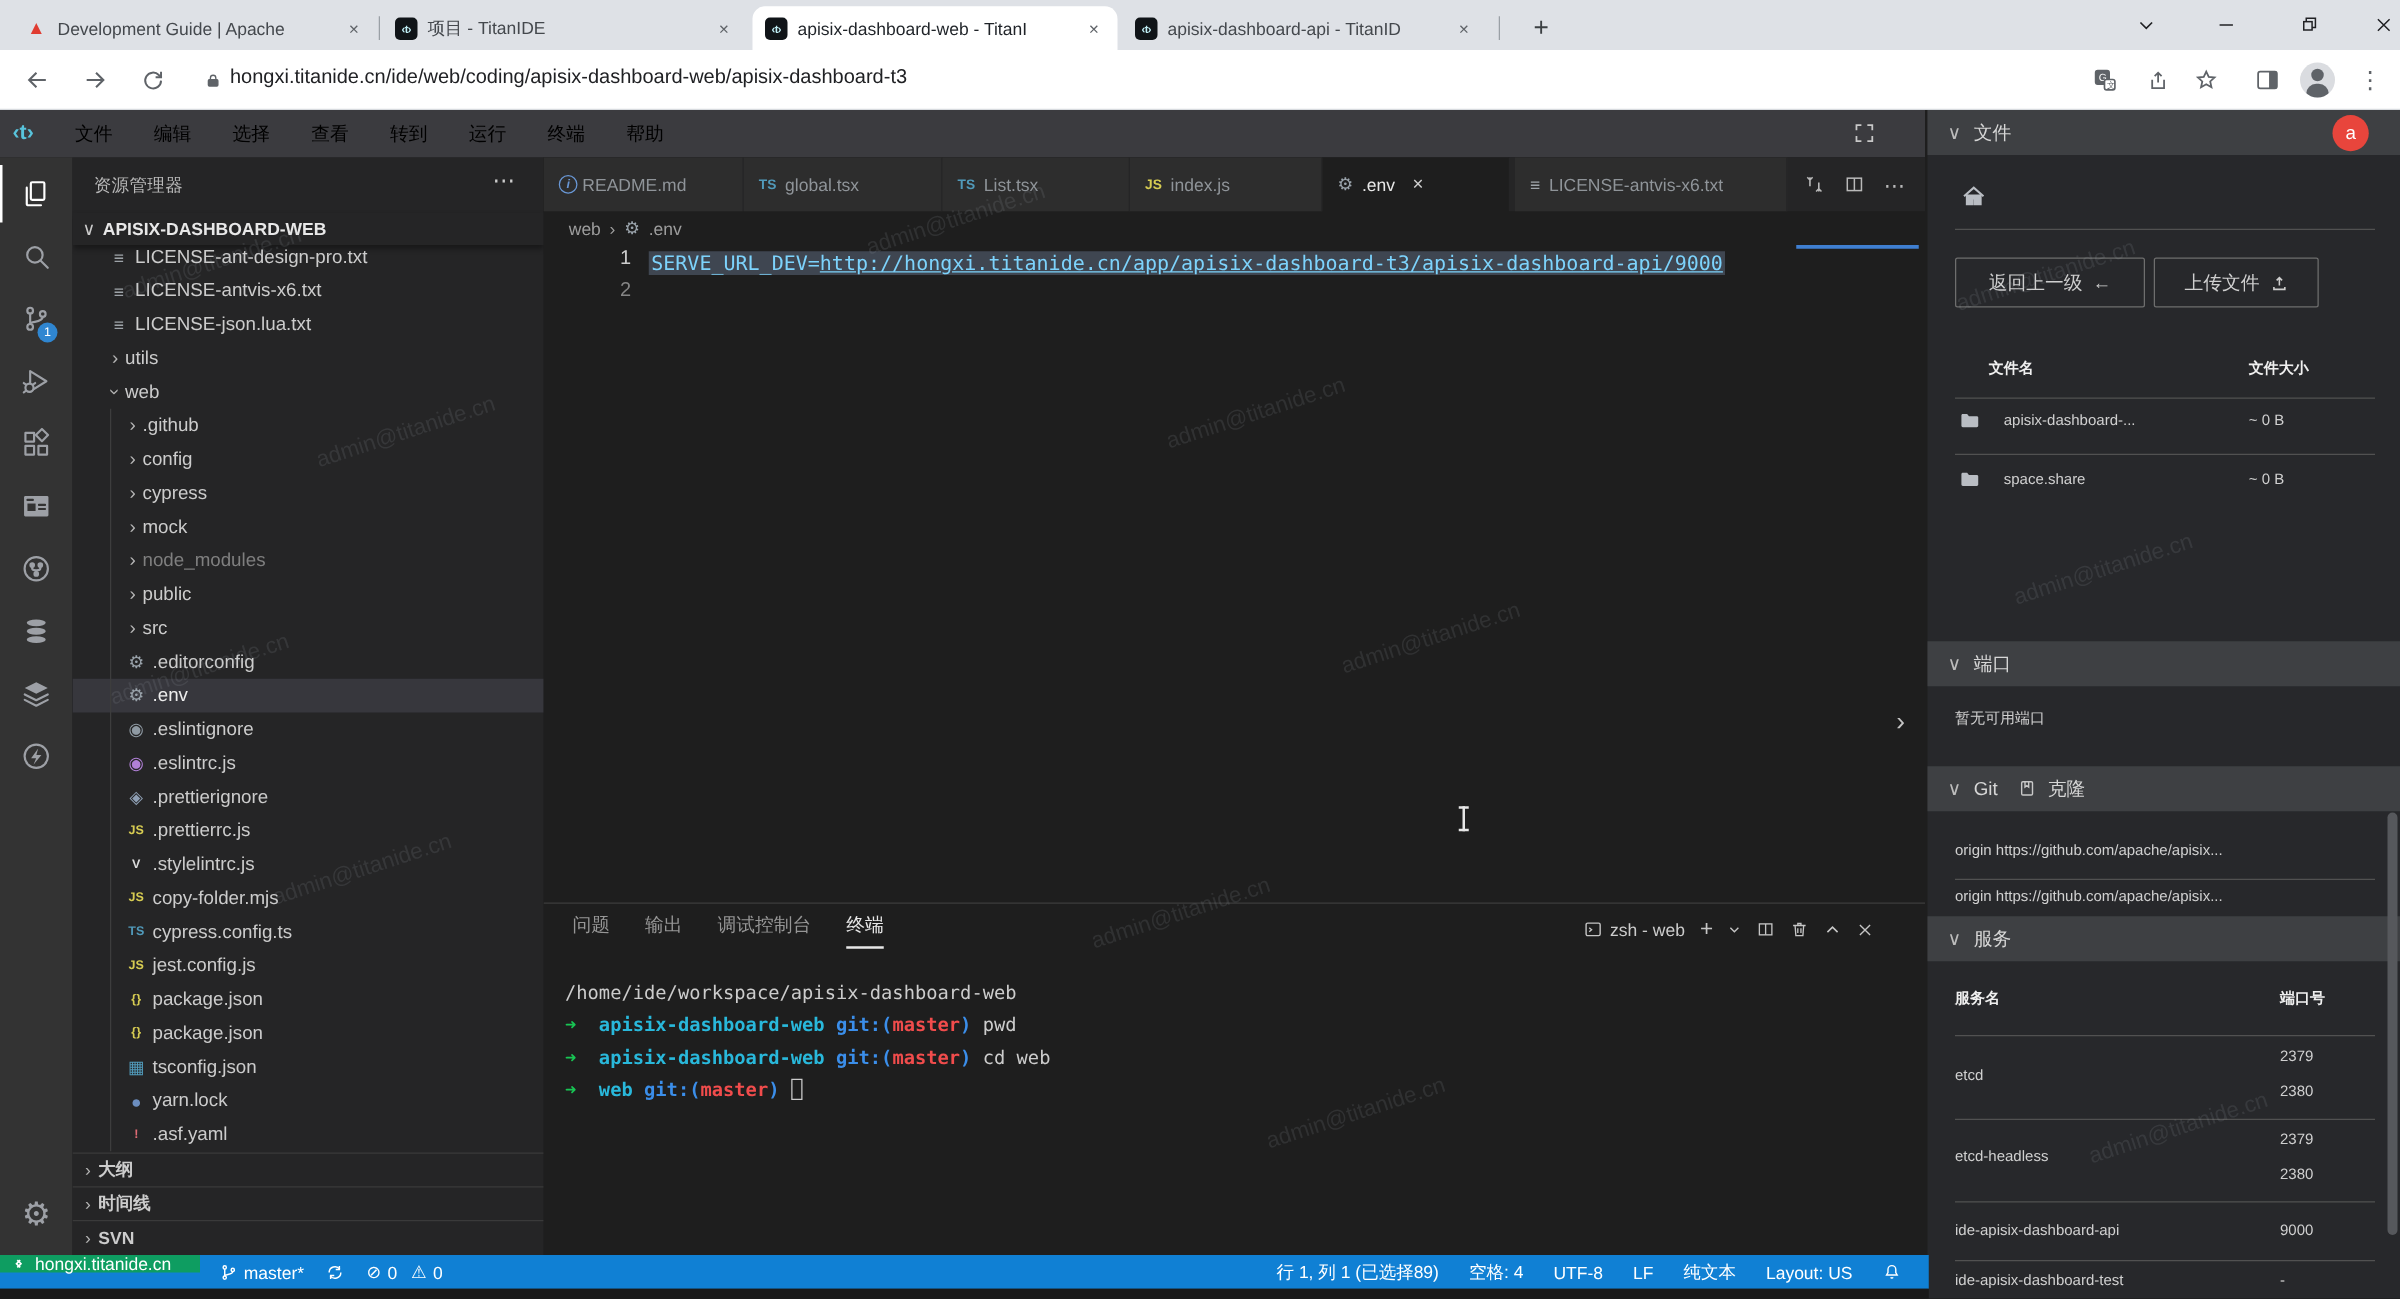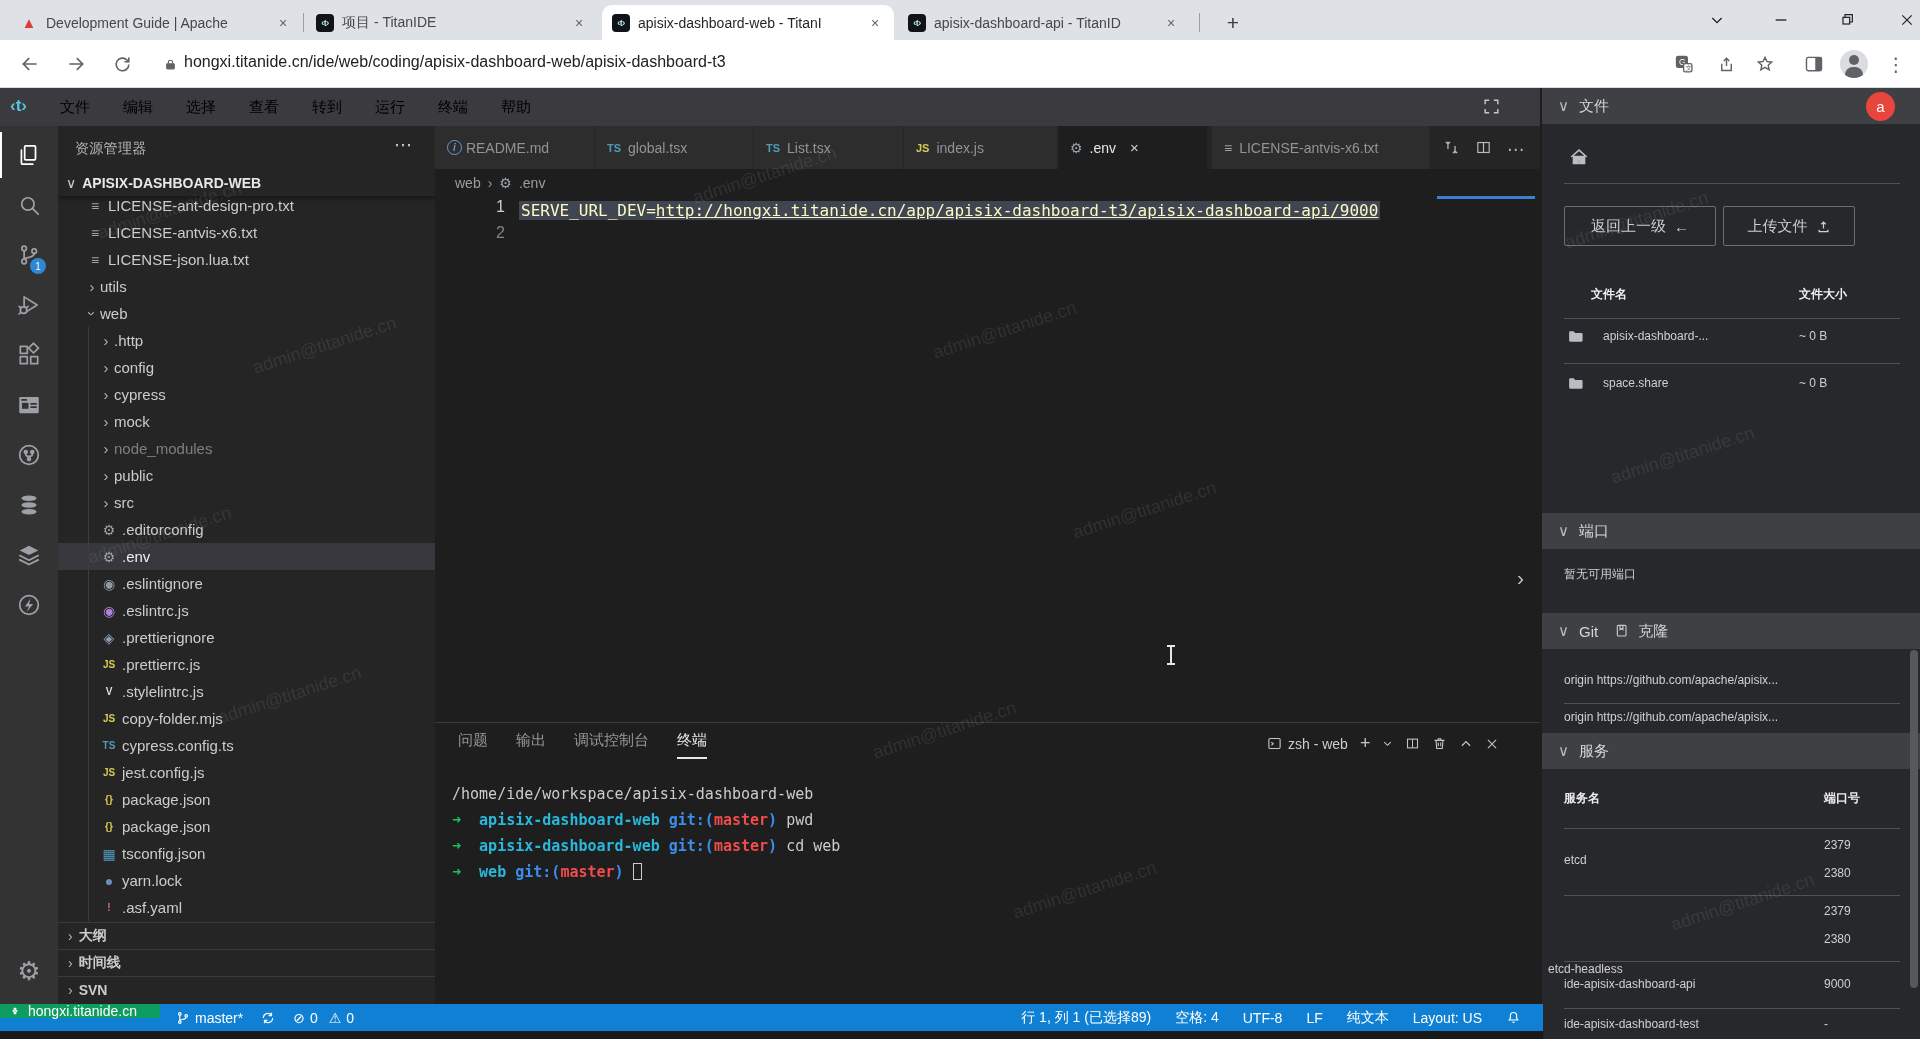--- a/index.html
+++ b/index.html
@@ -64,21 +64,21 @@
   .etab{height:43px;display:flex;align-items:center;padding:0 12px;background:#2d2d2d;color:#8f9499;font-size:14px;border-right:1px solid #252526;white-space:nowrap;overflow:hidden}
   .etab.active{background:#1e1e1e;color:#e8e8e8}
   .etab.detached{margin-left:4px}
   .etab .ticon{margin-right:7px;font-size:11px;font-weight:bold}
   .etab .circ{width:15px;height:15px;border:1px solid #6997d5;border-radius:50%;color:#6997d5;font-size:10px;font-weight:bold;display:flex;align-items:center;justify-content:center;font-style:italic}
   .etab .tclose{margin-left:14px;color:#d0d0d0;font-size:15px}
   .edt-act{position:absolute;top:13px;color:#b9b9b9}
   #crumb{position:absolute;left:20px;top:43px;height:27px;display:flex;align-items:center;gap:7px;color:#9d9d9d;font-size:14px}
   .lnum{position:absolute;left:0;width:70px;text-align:right;font-size:16px;color:#858585}
   .lnum.cur{color:#cdcdcd}
-  .codeline{position:absolute;left:84px;font-size:16px;height:26px;line-height:26px;color:#fef9c3}
+  .codeline{position:absolute;left:84px;font-size:16px;height:26px;line-height:26px;color:#7dd3fc}
   .selbg{background:#3f4651;padding:0 2px}
   .urllink{text-decoration:underline}
   #ruler-line{position:absolute;left:1002px;top:70px;width:98px;height:3px;background:#3f7fd1}
   #ed-expand{position:absolute;left:1082px;top:440px;color:#c5c5c5;font-size:21px}
   #ibeam{position:absolute;left:730px;top:519px;width:12px;height:20px}
   #ibeam .v{position:absolute;left:5px;top:0;width:2px;height:20px;background:#e6e6e6}
   #ibeam .h1,#ibeam .h2{position:absolute;left:2px;width:8px;height:2px;background:#e6e6e6}
   #ibeam .h2{top:18px}
 
   #panel{left:435px;top:722px;width:1105px;height:282px;background:#1e1e1e;border-top:1px solid #3c3c3c}
@@ -342,21 +342,21 @@
         <div class="trow" style="padding-left: 26px;">
           <span class="tchev">›</span>
           <span>utils</span>
         </div>
         <div class="trow" style="padding-left: 26px;">
           <span class="tchev open">›</span>
           <span>web</span>
         </div>
         <div class="trow" style="padding-left: 40px;">
           <span class="tchev">›</span>
-          <span>.http</span>
+          <span>.github</span>
         </div>
         <div class="trow" style="padding-left: 40px;">
           <span class="tchev">›</span>
           <span>config</span>
         </div>
         <div class="trow" style="padding-left: 40px;">
           <span class="tchev">›</span>
           <span>cypress</span>
         </div>
         <div class="trow" style="padding-left: 40px;">
@@ -631,21 +631,21 @@
         <span class="chev">∨</span>
         <span>服务</span>
       </div>
     <div class="rb-txt rb-bold" style="left:22px;top:702px">服务名</div>
     <div class="rb-txt rb-bold" style="left:282px;top:702px">端口号</div>
     <div class="rb-hr" style="top:740px"></div>
     <div id="svc-rows">
         <div class="rb-txt" style="left: 22px; top: 765px;">etcd</div>
         <div class="rb-txt" style="left: 282px; top: 750px;">2379</div>
         <div class="rb-txt" style="left: 282px; top: 778px;">2380</div>
-        <div class="rb-txt" style="left: 6px; top: 830px; margin-top: 44px;">etcd-headless</div>
+        <div class="rb-txt" style="left: 22px; top: 830px;">etcd-headless</div>
         <div class="rb-txt" style="left: 282px; top: 816px;">2379</div>
         <div class="rb-txt" style="left: 282px; top: 844px;">2380</div>
         <div class="rb-txt" style="left: 22px; top: 889px;">ide-apisix-dashboard-api</div>
         <div class="rb-txt" style="left: 282px; top: 889px;">9000</div>
         <div class="rb-txt" style="left: 22px; top: 929px;">ide-apisix-dashboard-test</div>
         <div class="rb-txt" style="left: 282px; top: 929px;">-</div>
         <div class="rb-hr" style="top: 807px;"></div>
         <div class="rb-hr" style="top: 873px;"></div>
         <div class="rb-hr" style="top: 920px;"></div>
       </div>

